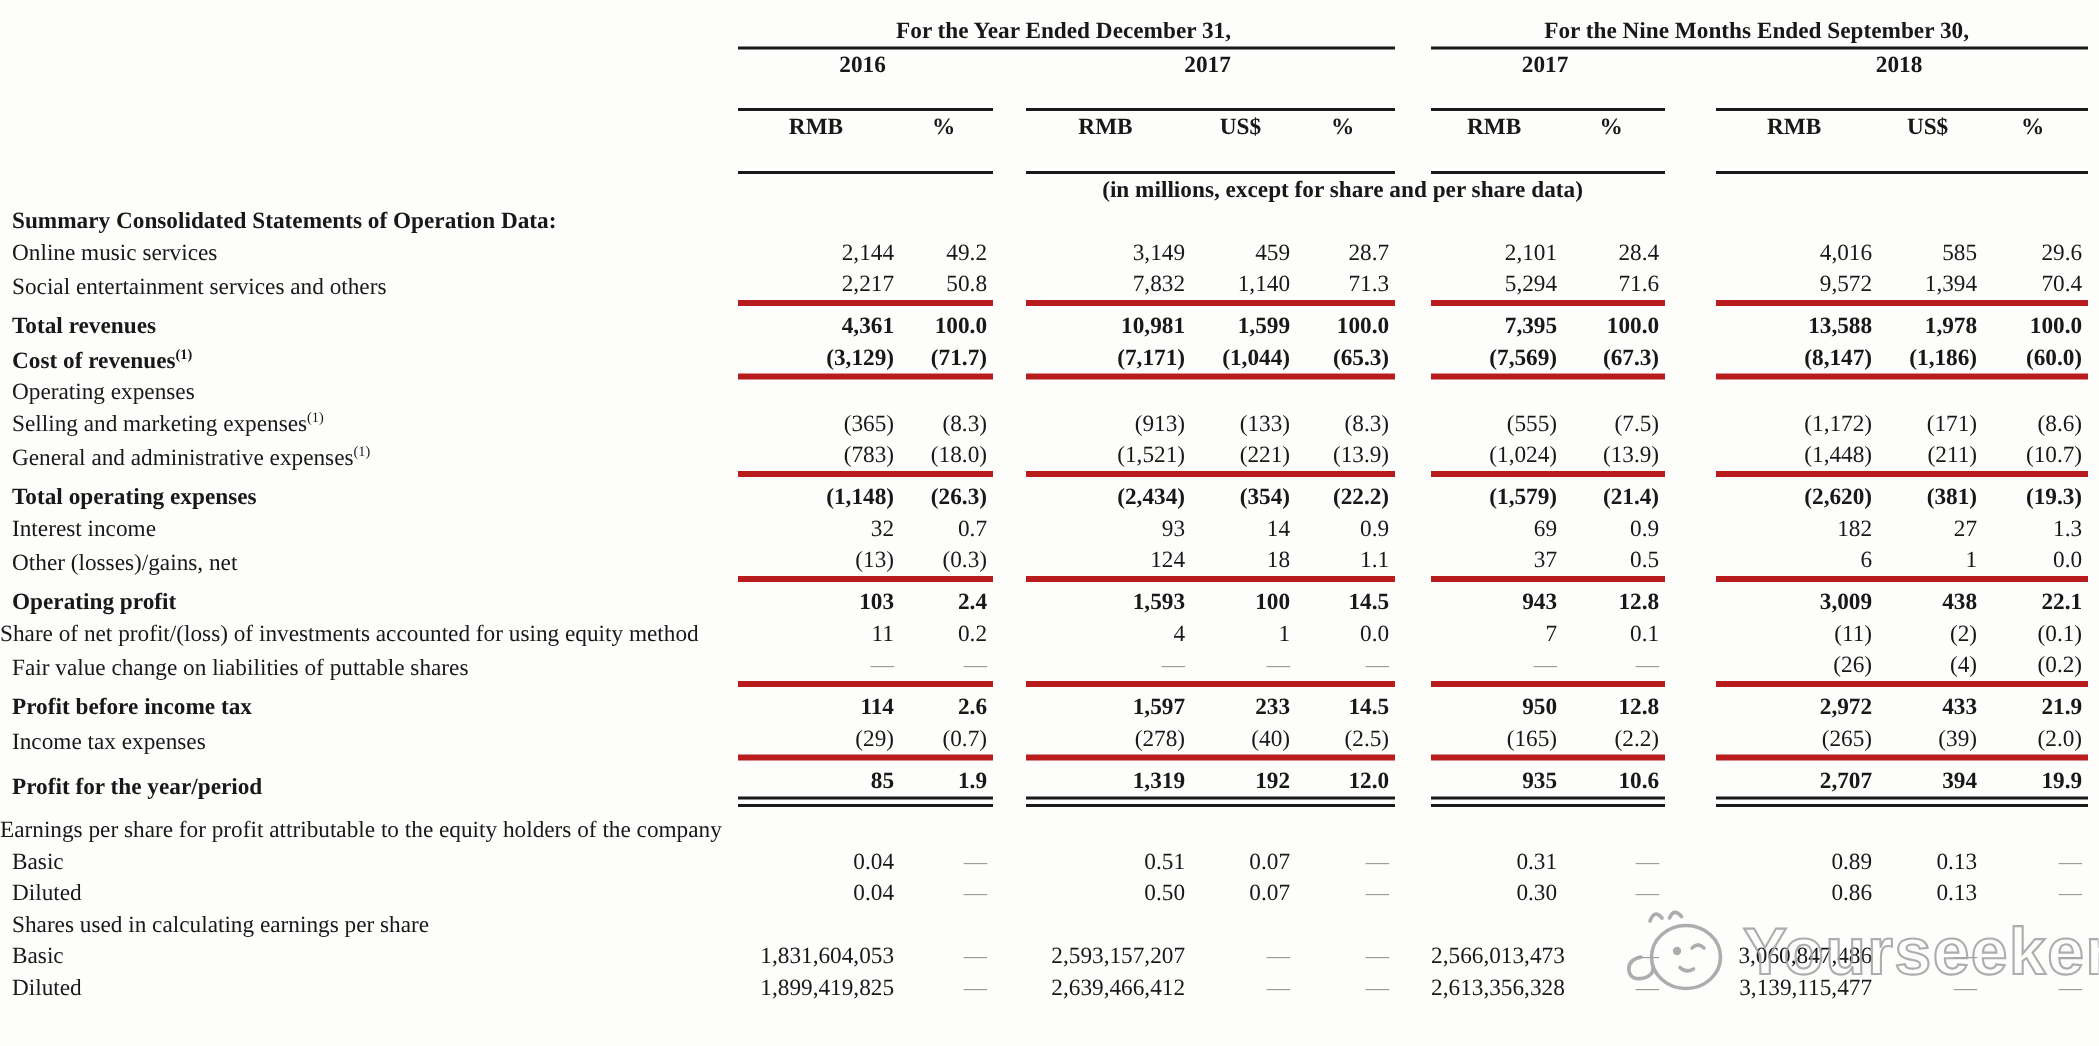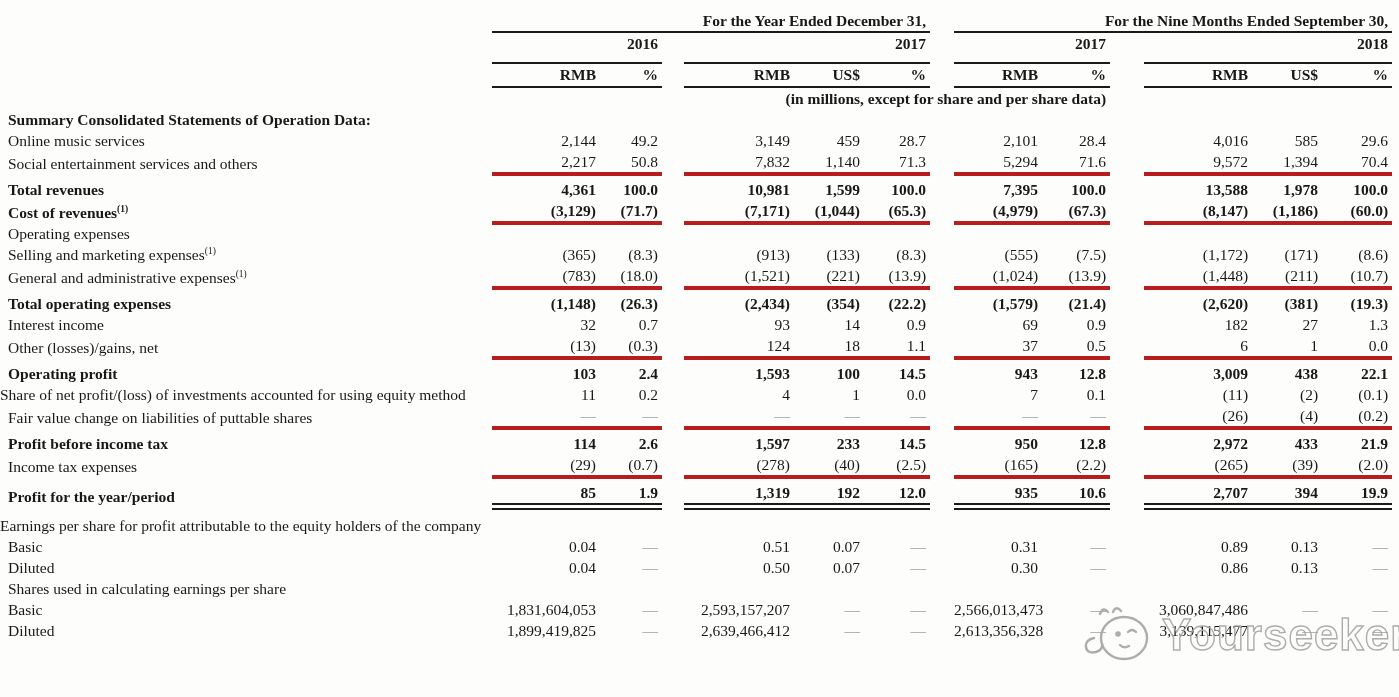--- a/index.html
+++ b/index.html
@@ -5,25 +5,25 @@
 <style>
   html,body{margin:0;padding:0;width:1399px;height:697px;background:#fdfdfc;overflow:hidden}
   body{font-family:"Liberation Serif","DejaVu Serif",serif;color:#181818;position:relative}
   table{border-collapse:collapse;table-layout:fixed;width:1392px;margin:10px 0 0 0}
   td{vertical-align:bottom;font-size:15.5px;line-height:19px;padding:1px 4px 1px 0}
   thead td{font-weight:bold}
   .lbl{padding-left:8px;padding-right:0;text-align:left}
   .ind1{}
   .hang{padding-left:26px;text-indent:-26px}
   .num{text-align:right;white-space:nowrap}
-  .ctr{text-align:right}
+  .ctr{text-align:center}
   tr.b td{font-weight:bold}
   .grp{border-bottom:2px solid #1a1a1a;padding-bottom:1px}
-  .yr{border-bottom:2px solid #1a1a1a;padding-bottom:9px}
-  .cl{border-bottom:2px solid #1a1a1a;padding-bottom:2px}
+  .yr{border-bottom:2px solid #1a1a1a;padding-bottom:19px}
+  .cl{border-bottom:2px solid #1a1a1a;padding-bottom:20px}
   .rl{border-bottom:4px solid #b91c1c}
   .dbl{border-bottom:7px double #1a1a1a}
   tr.g3 td{padding-top:4px}
   tr.g8 td{padding-top:9px}
   .dash{color:#9c9c9c}
   sup{font-size:9.5px;line-height:0;vertical-align:6px}
   .watermark{position:absolute;left:1080px;top:602px;display:flex;align-items:center;gap:4px;pointer-events:none;opacity:.9}
   .wm-text{font-family:"Liberation Sans","DejaVu Sans",sans-serif;font-size:44px;font-weight:bold;
            color:rgba(255,255,255,0);-webkit-text-stroke:1.4px #a5a5a5;letter-spacing:1px;white-space:nowrap}
   .wm-logo{flex:0 0 auto}
@@ -142,21 +142,21 @@
       </tr>
       <tr class="b">
         <td class="lbl"><span>Cost of revenues</span><sup>(1)</sup></td>
         <td class="num rl">(3,129)</td>
         <td class="num rl">(71.7)</td>
         <td></td>
         <td class="num rl">(7,171)</td>
         <td class="num rl">(1,044)</td>
         <td class="num rl">(65.3)</td>
         <td></td>
-        <td class="num rl">(4,979)</td>
+        <td class="num rl">(7,569)</td>
         <td class="num rl">(67.3)</td>
         <td></td>
         <td class="num rl">(8,147)</td>
         <td class="num rl">(1,186)</td>
         <td class="num rl">(60.0)</td>
       </tr>
       <tr>
         <td class="lbl"><span>Operating expenses</span></td>
         <td colspan="13"></td>
       </tr>

